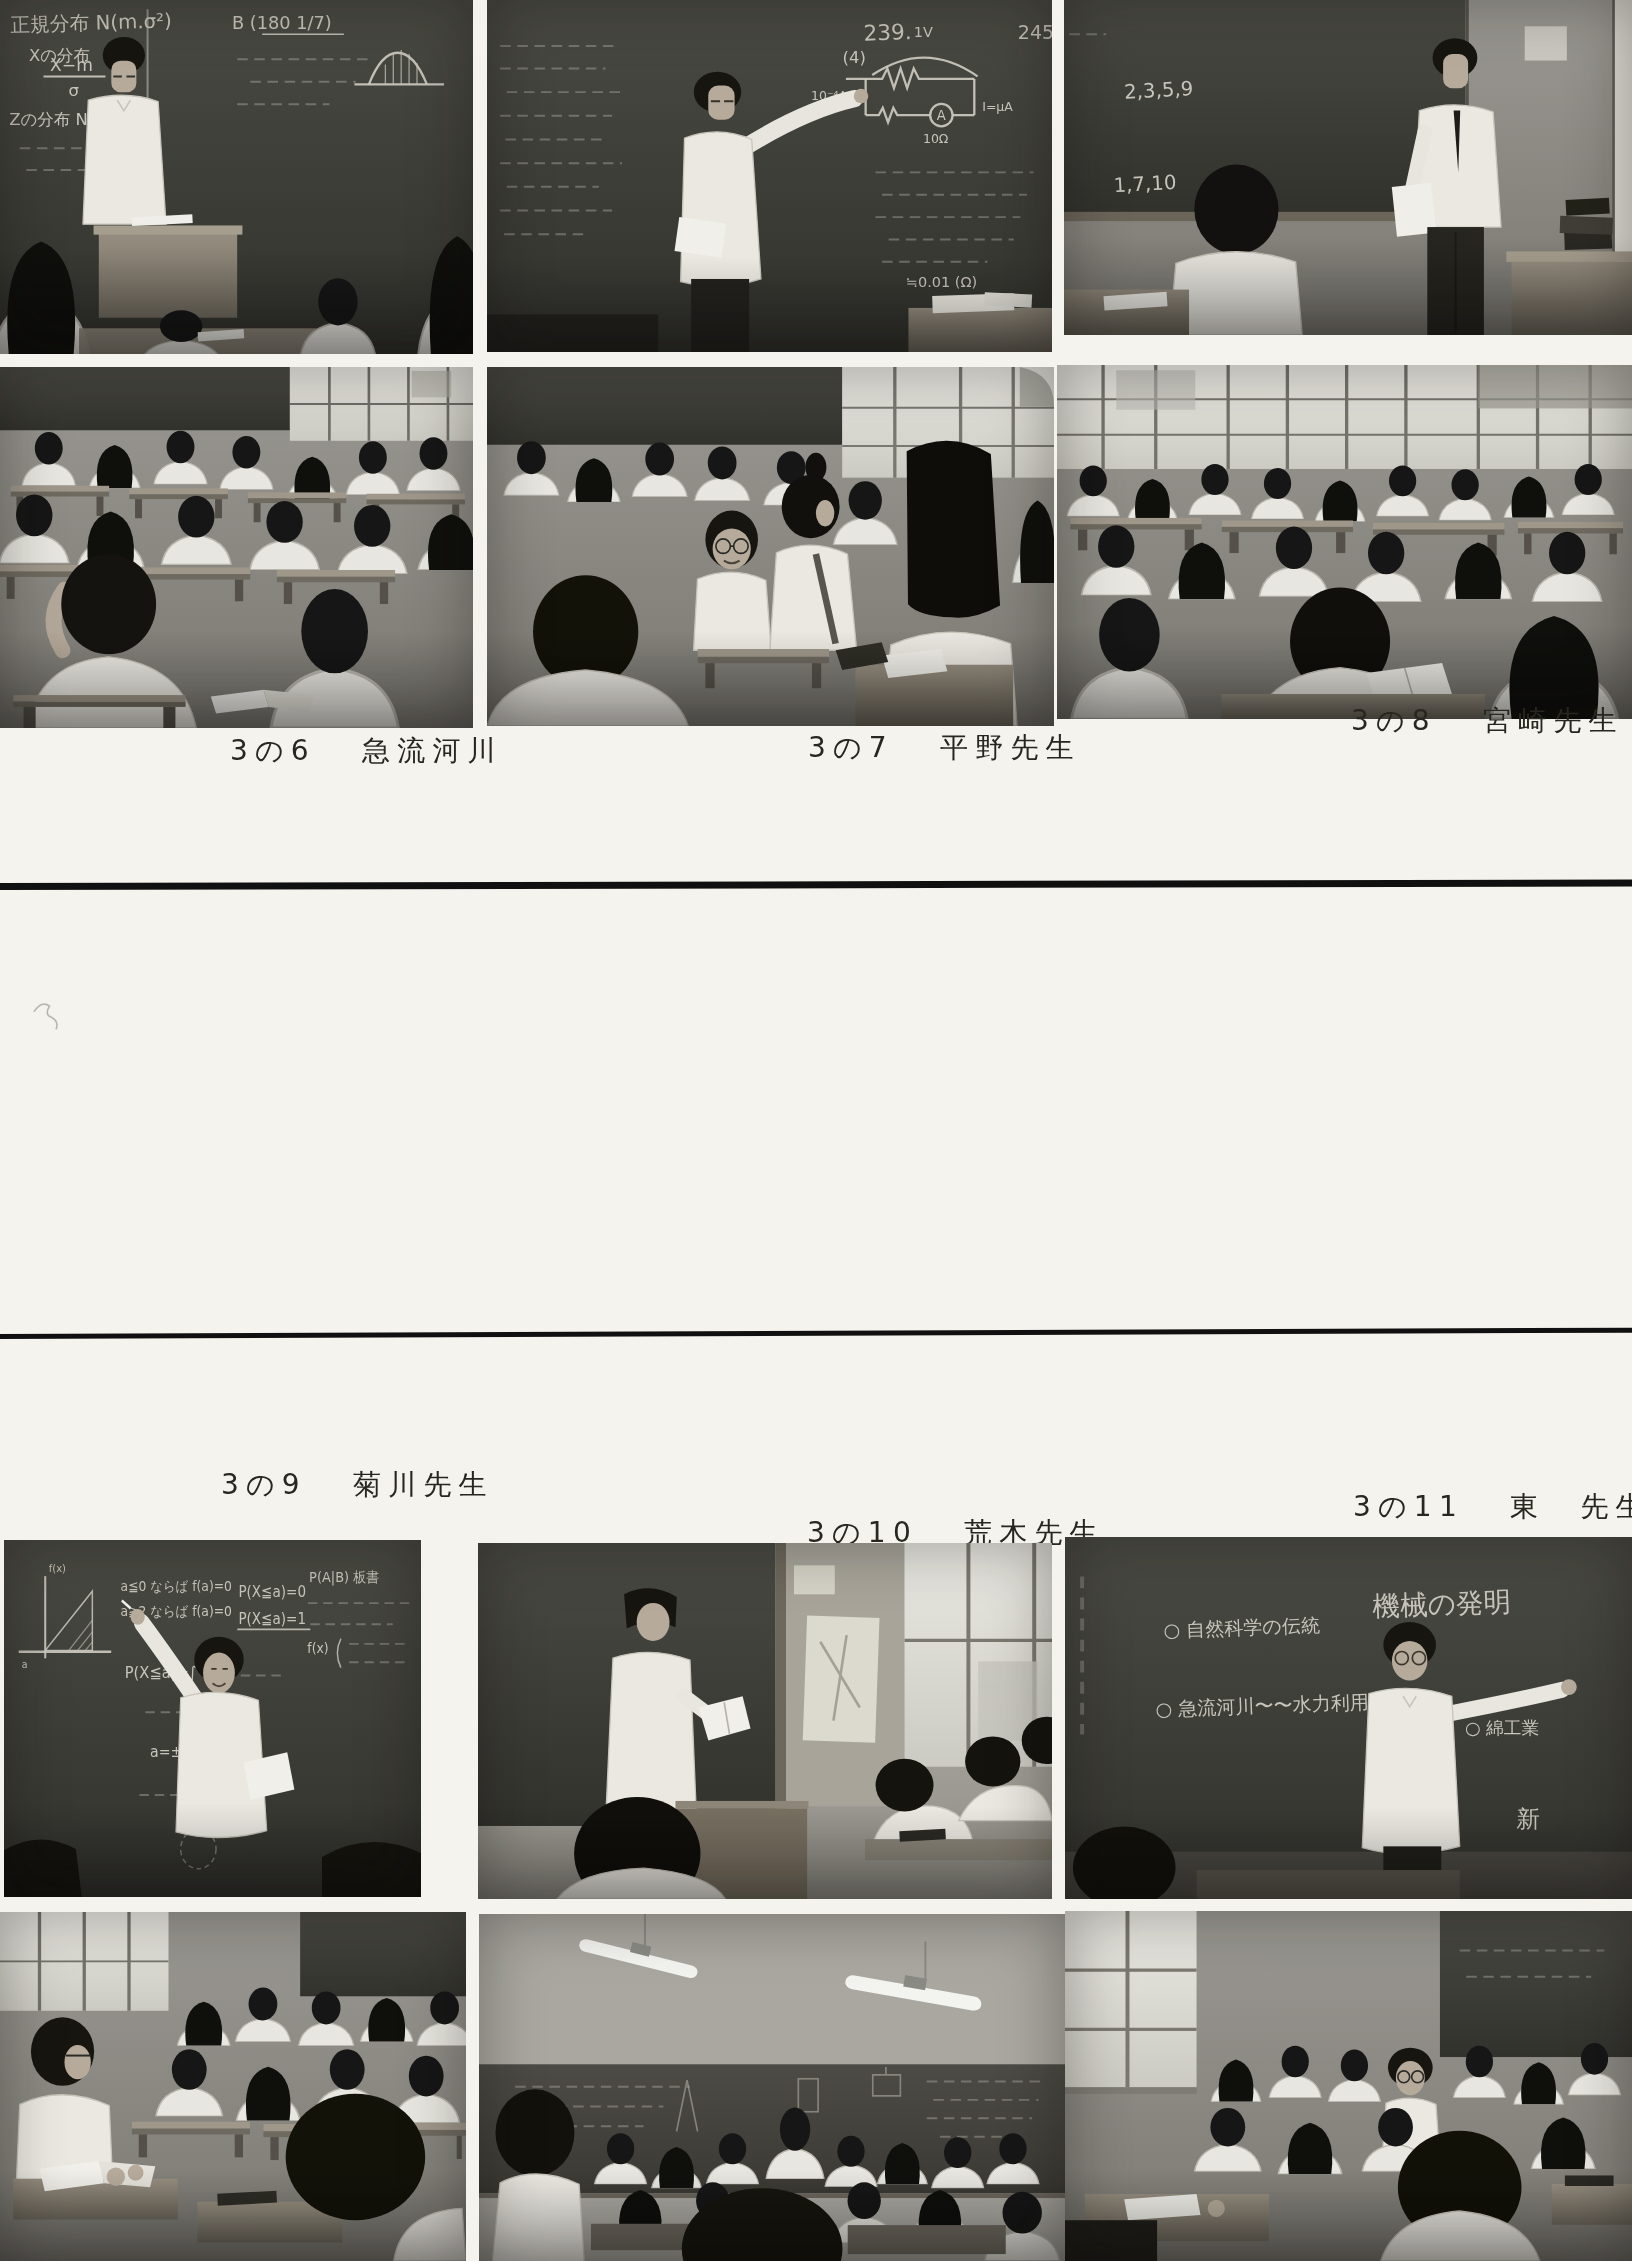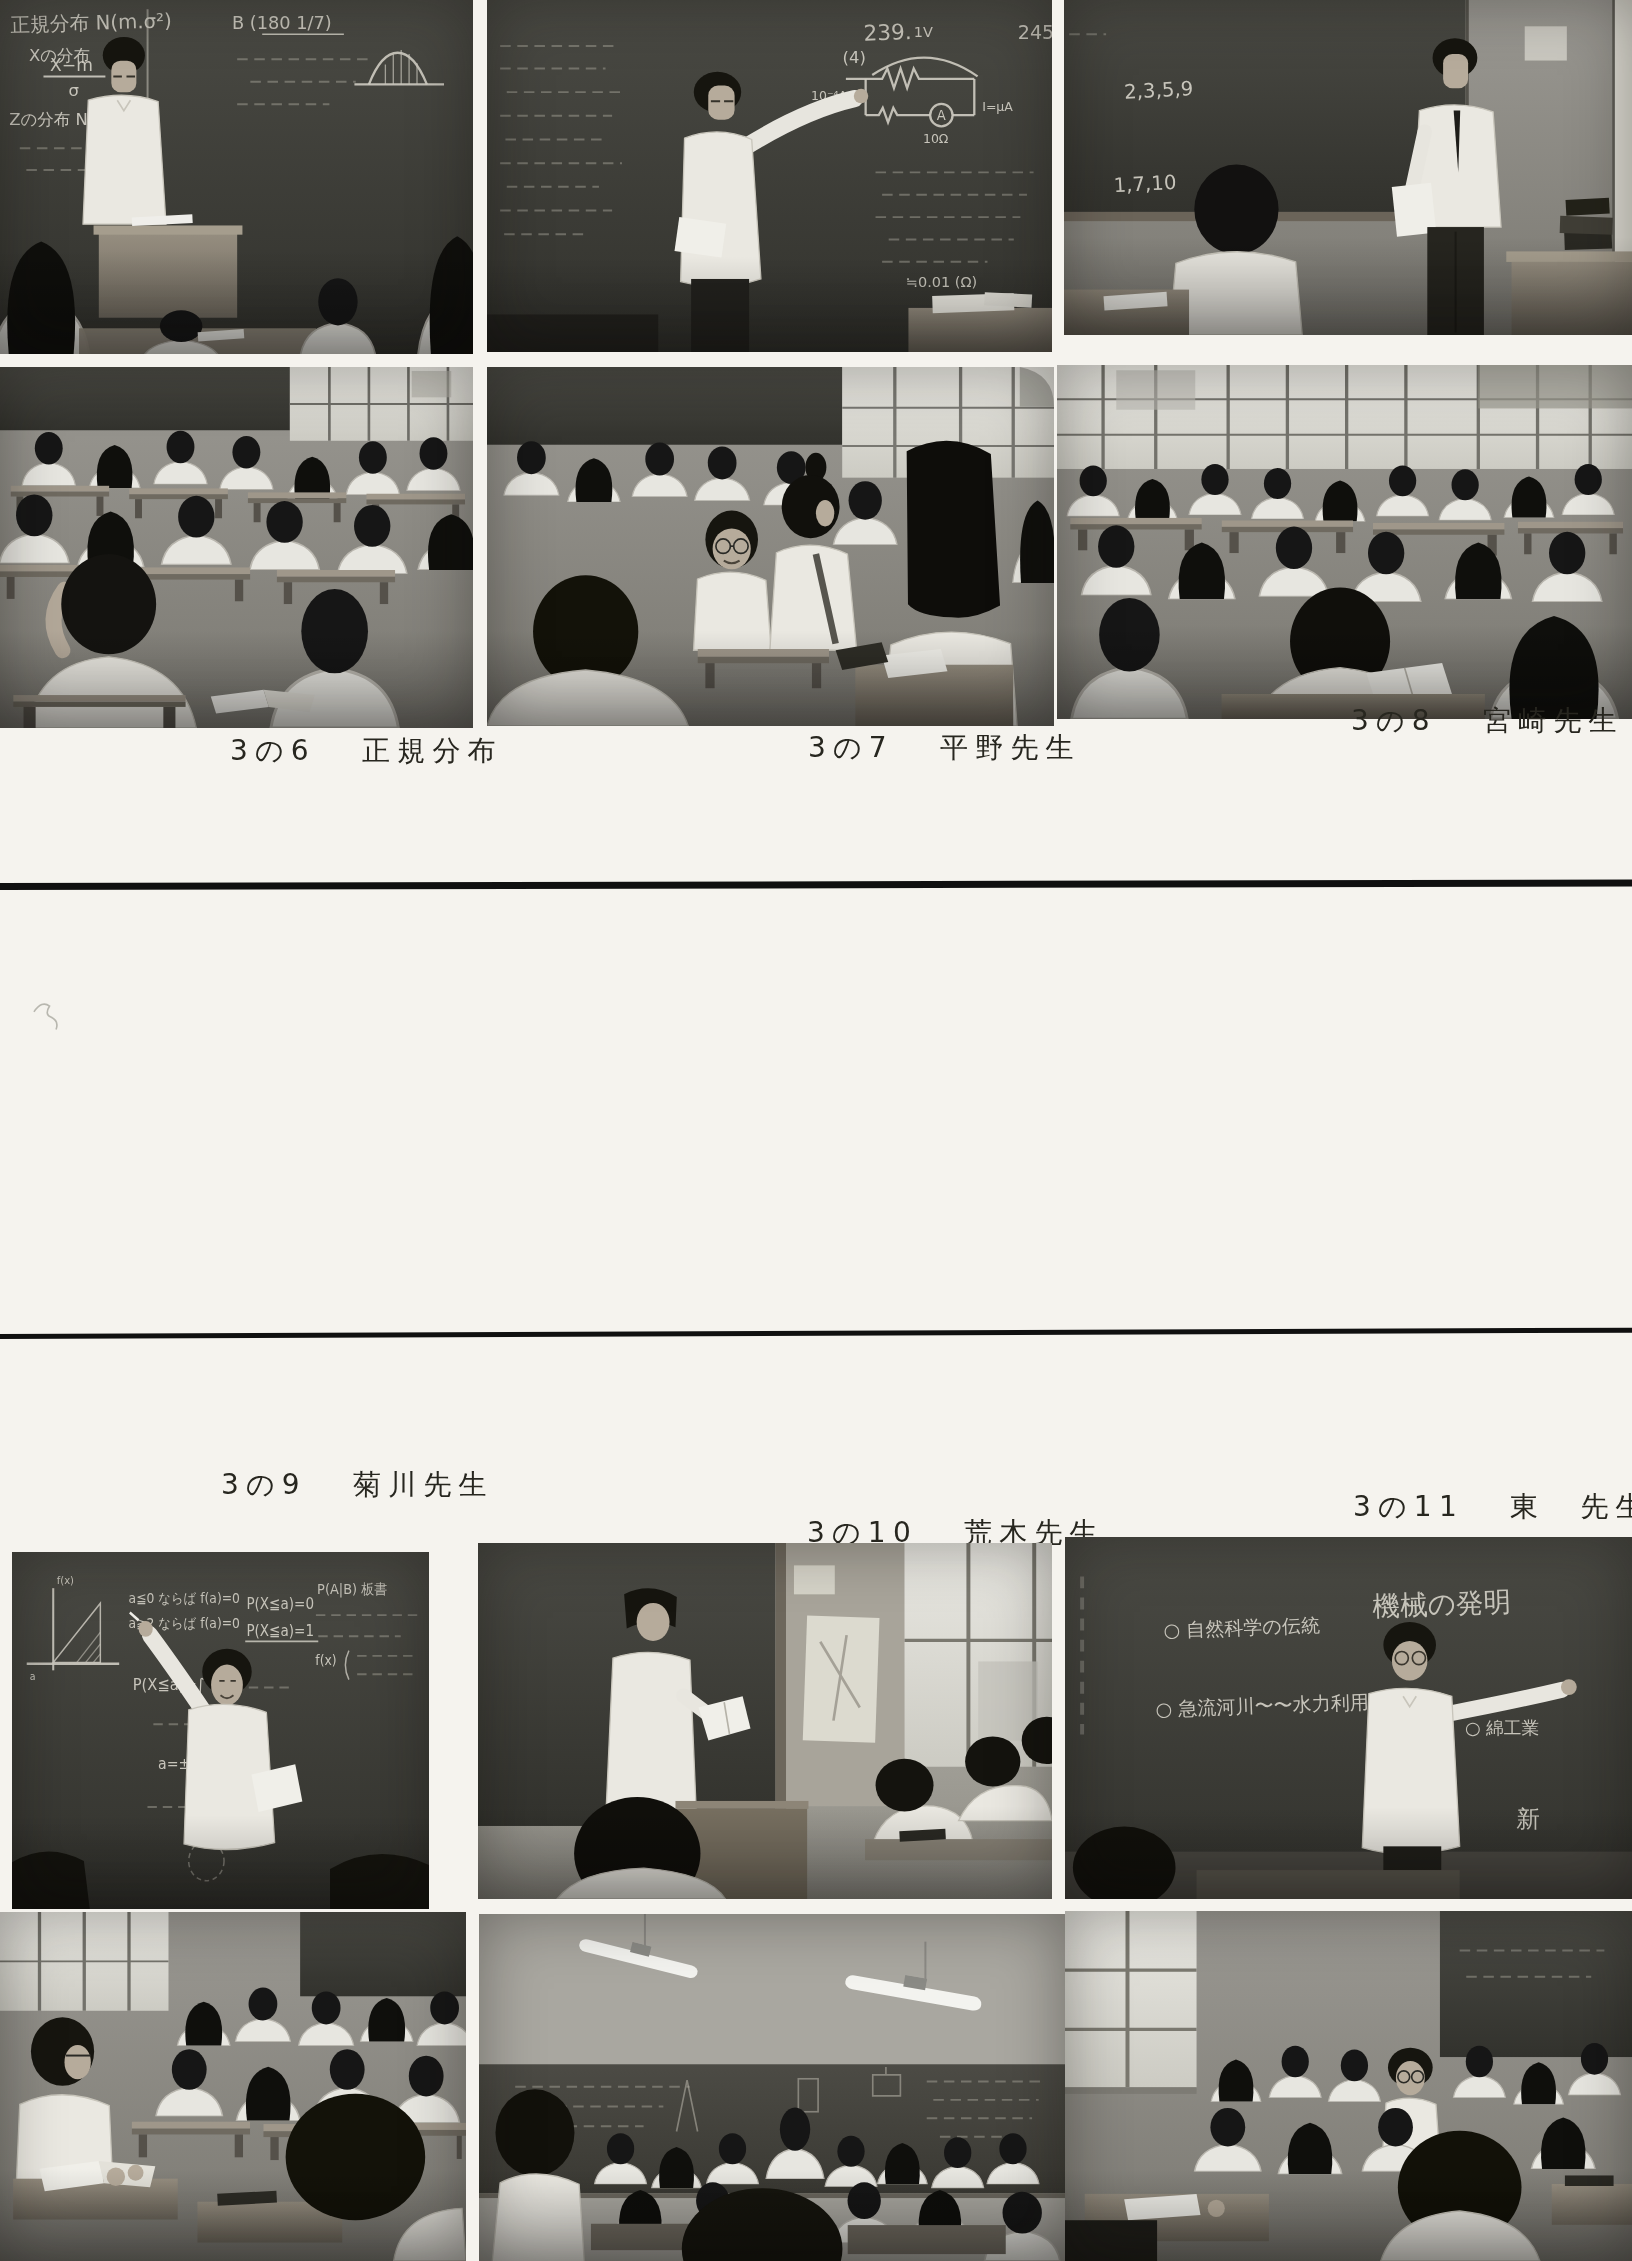--- a/index.html
+++ b/index.html
@@ -359,21 +359,21 @@
         <path d="M528 460 L542 508" stroke="#b5b2a8" stroke-width="2.5"></path>
         <use href="#stug" x="640" y="338" width="230" height="200"></use>
         <rect x="250" y="500" width="400" height="38" fill="url(#wd)"></rect>
       </g>
       <rect x="0" y="395" width="875" height="143" fill="url(#shade)" opacity=".8"></rect>
     </svg>
   </div>
 
   <div class="caption" style="left:230px;top:732px;">
     <span class="cap-label">3の6</span>
-    <span class="cap-name">正規分布</span>
+    <span class="cap-name">急流河川</span>
   </div>
   <div class="caption" style="left:808px;top:729px;">
     <span class="cap-label">3の7</span>
     <span class="cap-name">平野先生</span>
   </div>
   <div class="caption" style="left:1351px;top:702px;">
     <span class="cap-label">3の8</span>
     <span class="cap-name">宮崎先生</span>
   </div>
 
@@ -389,21 +389,21 @@
   </div>
   <div class="caption" style="left:807px;top:1494px;margin-top:20px;">
     <span class="cap-label">3の10</span>
     <span class="cap-name">荒木先生</span>
   </div>
   <div class="caption" style="left:1353px;top:1488px;">
     <span class="cap-label">3の11</span>
     <span class="cap-name">東　先生</span>
   </div>
 
-  <div class="photo" style="left:12px;top:1540px;width:417px;height:357px;margin-top:12px;">
+  <div class="photo" style="left:4px;top:1540px;width:417px;height:357px;">
     <svg viewBox="0 0 708 543" preserveAspectRatio="none">
       <rect width="708" height="543" fill="url(#bb)"></rect>
       <g>
         <path class="wire" d="M25 170 H182"></path>
           <path class="wire" d="M70 55 V180"></path>
         <path d="M70 168 L150 78 L150 168 Z" stroke="#ccc9bf" stroke-width="2.5" fill="none" opacity=".85"></path>
         <path d="M110 168 L150 122 M125 168 L150 140 M138 168 L150 155" stroke="#c1beb4" stroke-width="2" opacity=".6"></path>
         <text class="chalk" x="76" y="48" font-size="17">f(x)</text>
         <text class="chalk" x="30" y="194" font-size="16">a</text>
         <text class="chalk" x="198" y="78" font-size="21">a≦0 ならば f(a)=0</text>

